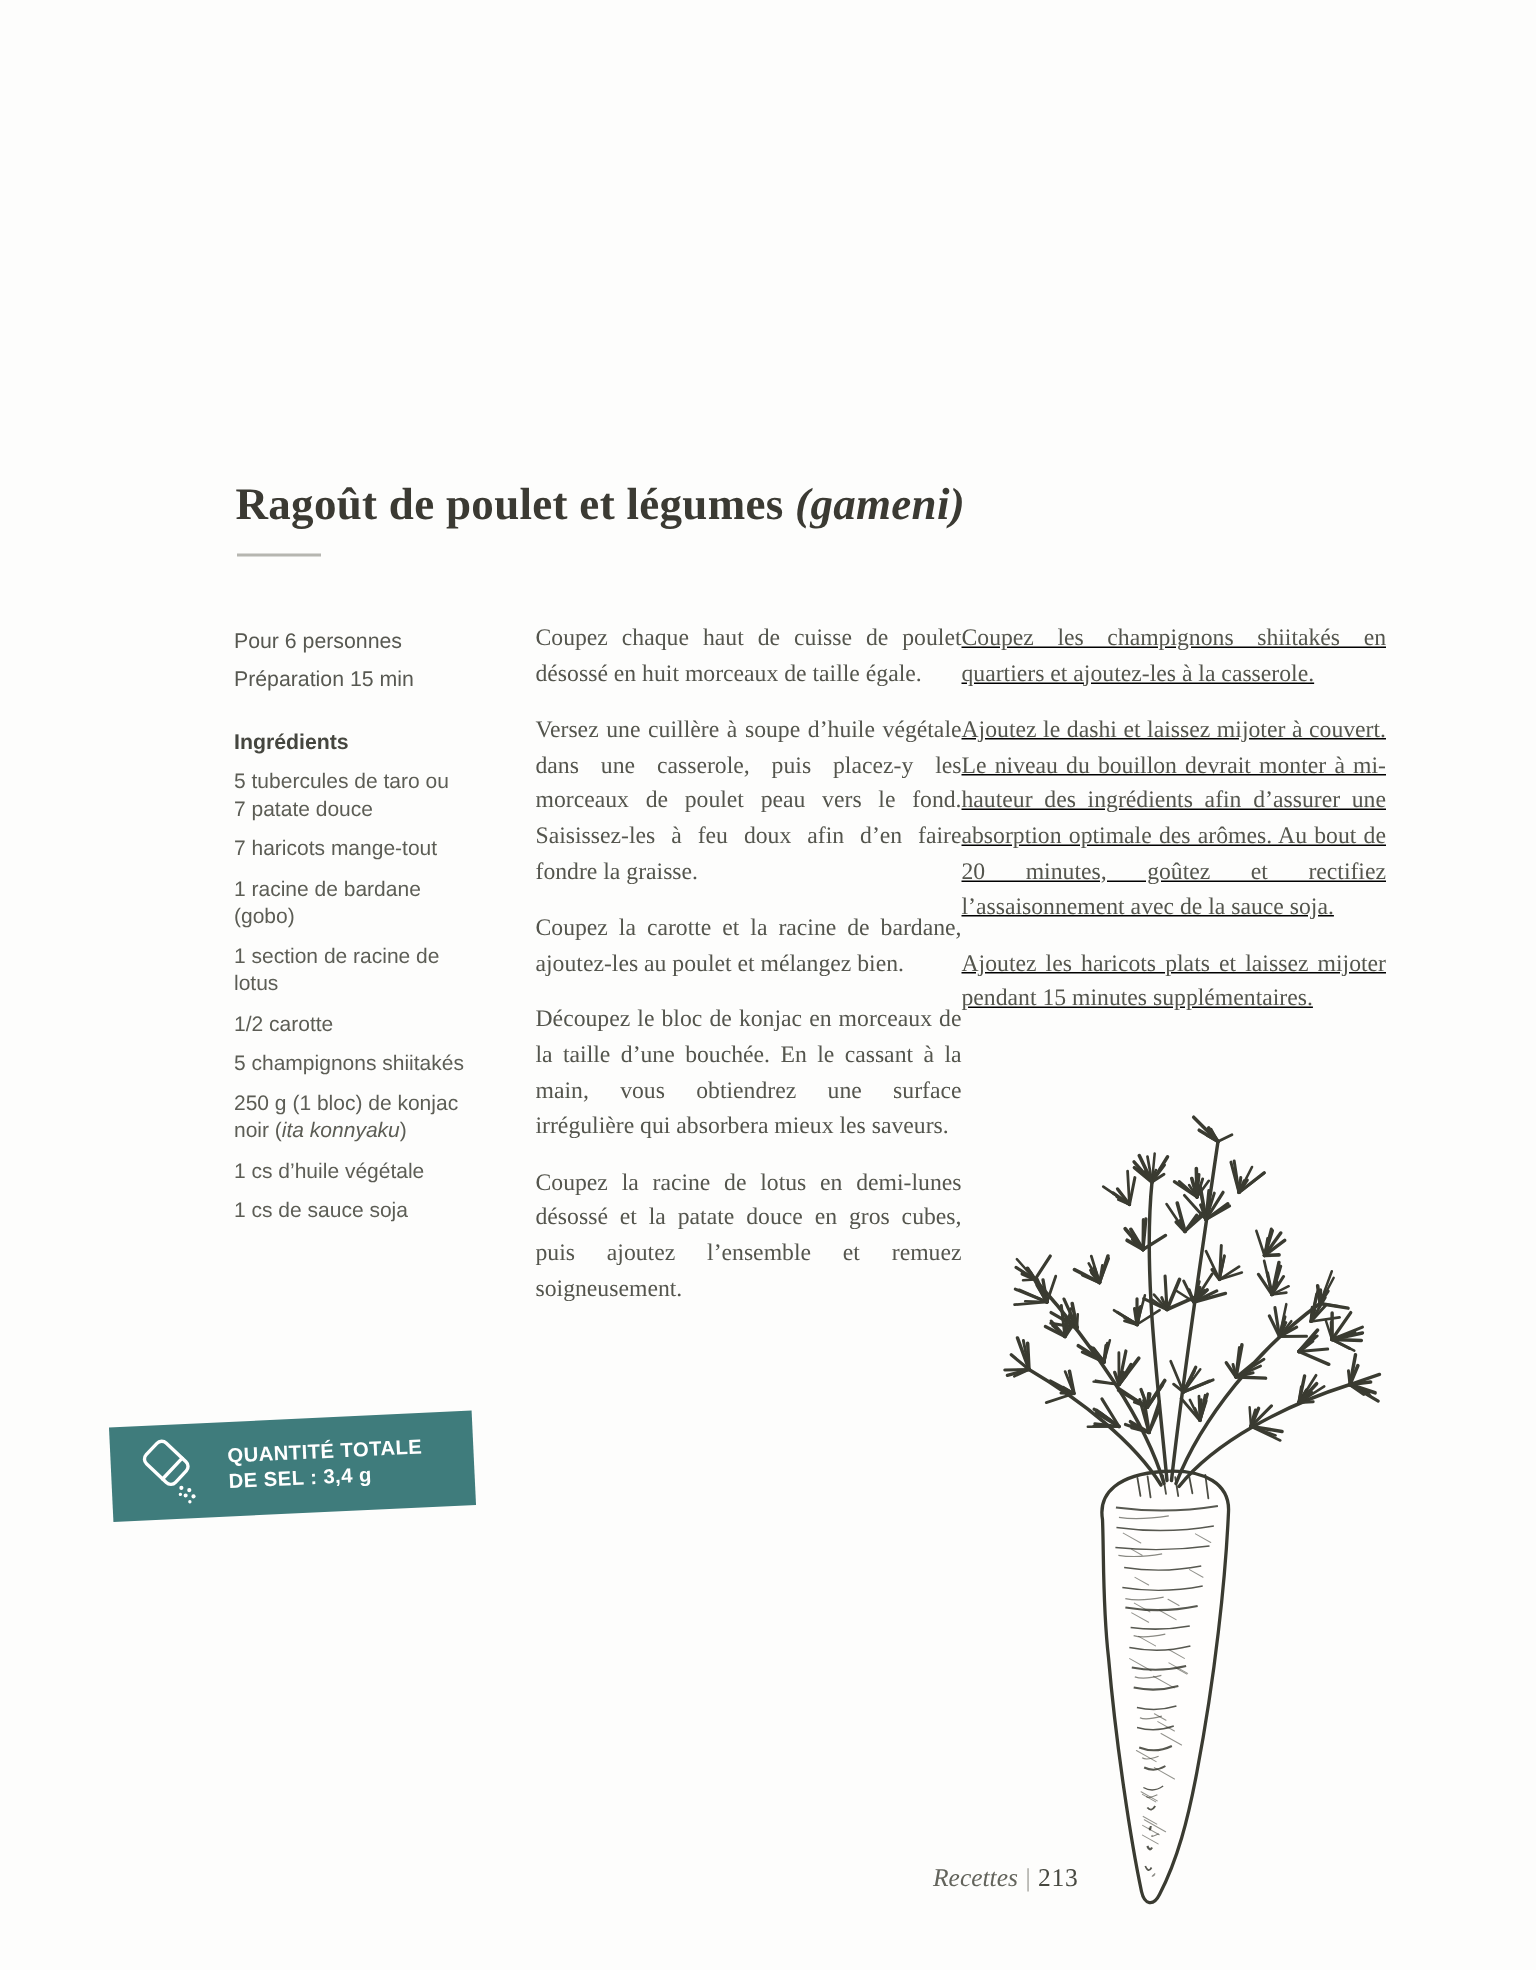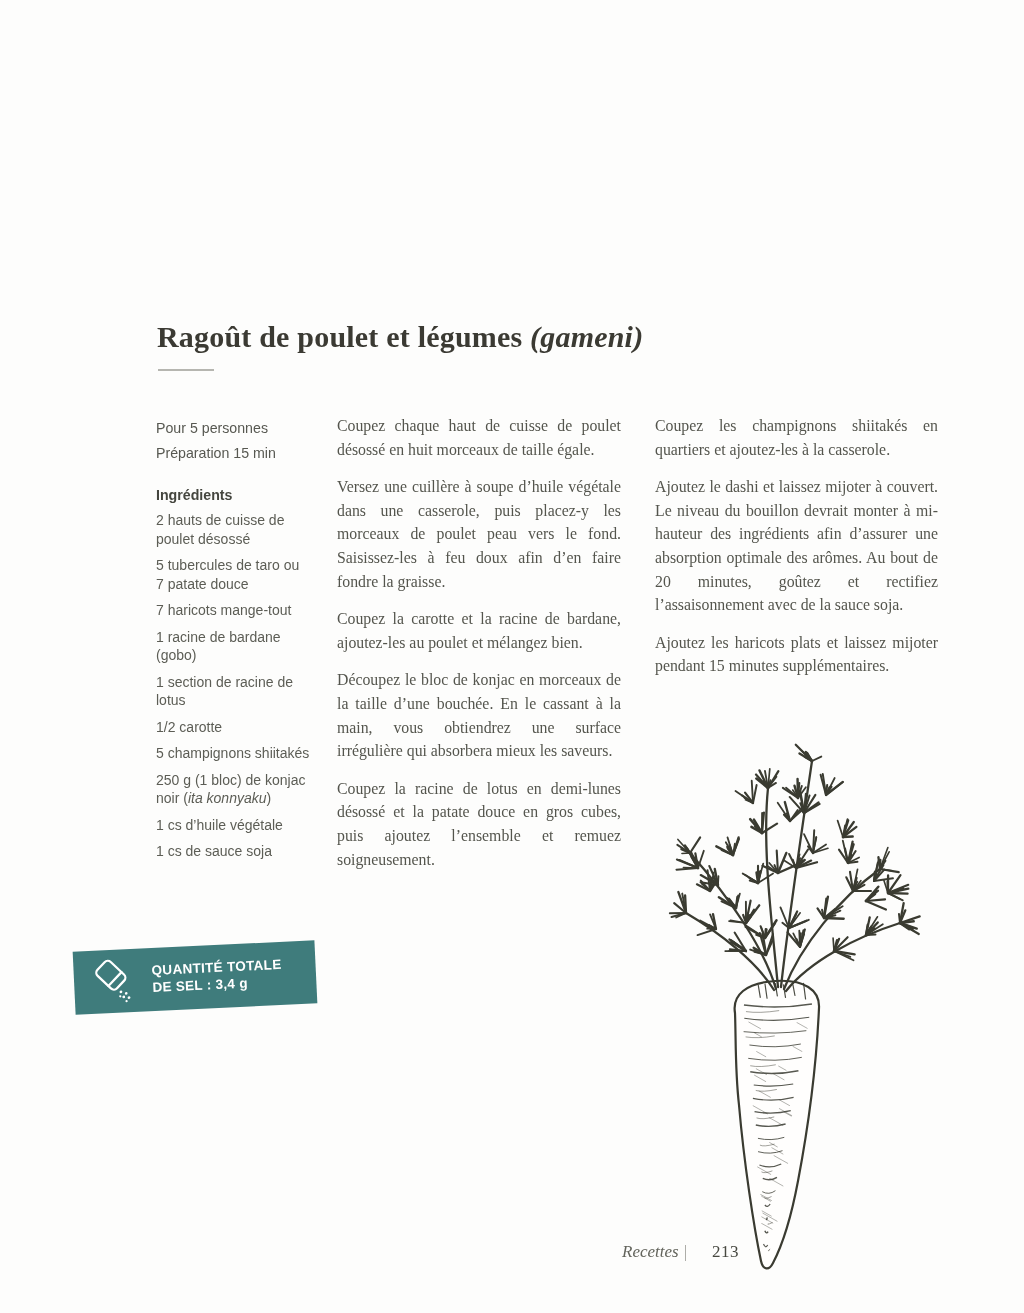--- a/index.html
+++ b/index.html
@@ -13,56 +13,55 @@
   .title i{font-weight:700;}
   .title-rule{position:absolute;left:158px;top:369px;width:56px;height:2px;background:#b6b6b0;}
 
   .leftcol{position:absolute;left:156px;top:418px;width:154px;}
   .meta div{font-size:14.2px;line-height:20px;color:#575851;margin-bottom:5px;white-space:pre-line;}
   .ing-heading{margin-top:24px;margin-bottom:4px;font-size:14.2px;font-weight:700;color:#45463f;}
   .ing-list .ing{font-size:14px;line-height:18.5px;color:#5c5d55;margin-top:8px;}
   .ing-list .ing i{font-style:italic;}
 
   .col{position:absolute;top:414px;width:284px;}
-  .col-1{left:337px;}
-  .col-2{left:655px;width:283px;}
+  .col-1{left:357px;}
+  .col-2{left:641px;width:283px;text-decoration:underline;}
   .col p{font-family:"Liberation Serif", serif;font-size:15.8px;line-height:23.6px;
          color:#54554d;text-align:justify;margin:0 0 14px 0;}
 
   .salt-banner{position:absolute;left:74px;top:946px;width:242px;height:63px;
                background:#3f7c7c;transform:rotate(-2.7deg);display:flex;align-items:center;}
   .salt-banner .icon{margin-left:16px;flex:0 0 auto;line-height:0;}
   .salt-banner .txt{margin-left:10px;color:#ffffff;font-weight:700;font-size:13.5px;
                     line-height:16.5px;letter-spacing:.3px;}
 
   .carrot{position:absolute;left:638px;top:733px;width:322px;height:548px;}
 
   .footer{position:absolute;left:622px;top:1242px;font-family:"Liberation Serif", serif;
           font-size:17px;color:#55564f;}
   .footer .sec{font-style:italic;color:#63645c;}
   .footer .sep{color:#a0a09a;padding:0 5px;font-style:normal;}
-  .footer .num{color:#474840;letter-spacing:.5px;margin-left:20px;}
+  .footer .num{color:#474840;letter-spacing:.5px;}
 </style>
 </head>
 <body>
 
 <div class="page">
 
   <h1 class="title"><span>Ragoût de poulet et légumes </span><i>(gameni)</i></h1>
   <div class="title-rule"></div>
 
   <div class="leftcol">
     <div class="meta">
-      <div>Pour 5 personnes</div>
+      <div>Pour 6 personnes</div>
       <div>Préparation 15 min</div>
     </div>
     <div class="ing-heading">Ingrédients</div>
     <div class="ing-list">
 
-        <div class="ing"><span>2 hauts de cuisse de poulet désossé</span><i></i><span></span></div>
 
         <div class="ing"><span>5 tubercules de taro ou 7 patate douce</span><i></i><span></span></div>
 
         <div class="ing"><span>7 haricots mange-tout</span><i></i><span></span></div>
 
         <div class="ing"><span>1 racine de bardane (gobo)</span><i></i><span></span></div>
 
         <div class="ing"><span>1 section de racine de lotus</span><i></i><span></span></div>
 
         <div class="ing"><span>1/2 carotte</span><i></i><span></span></div>

